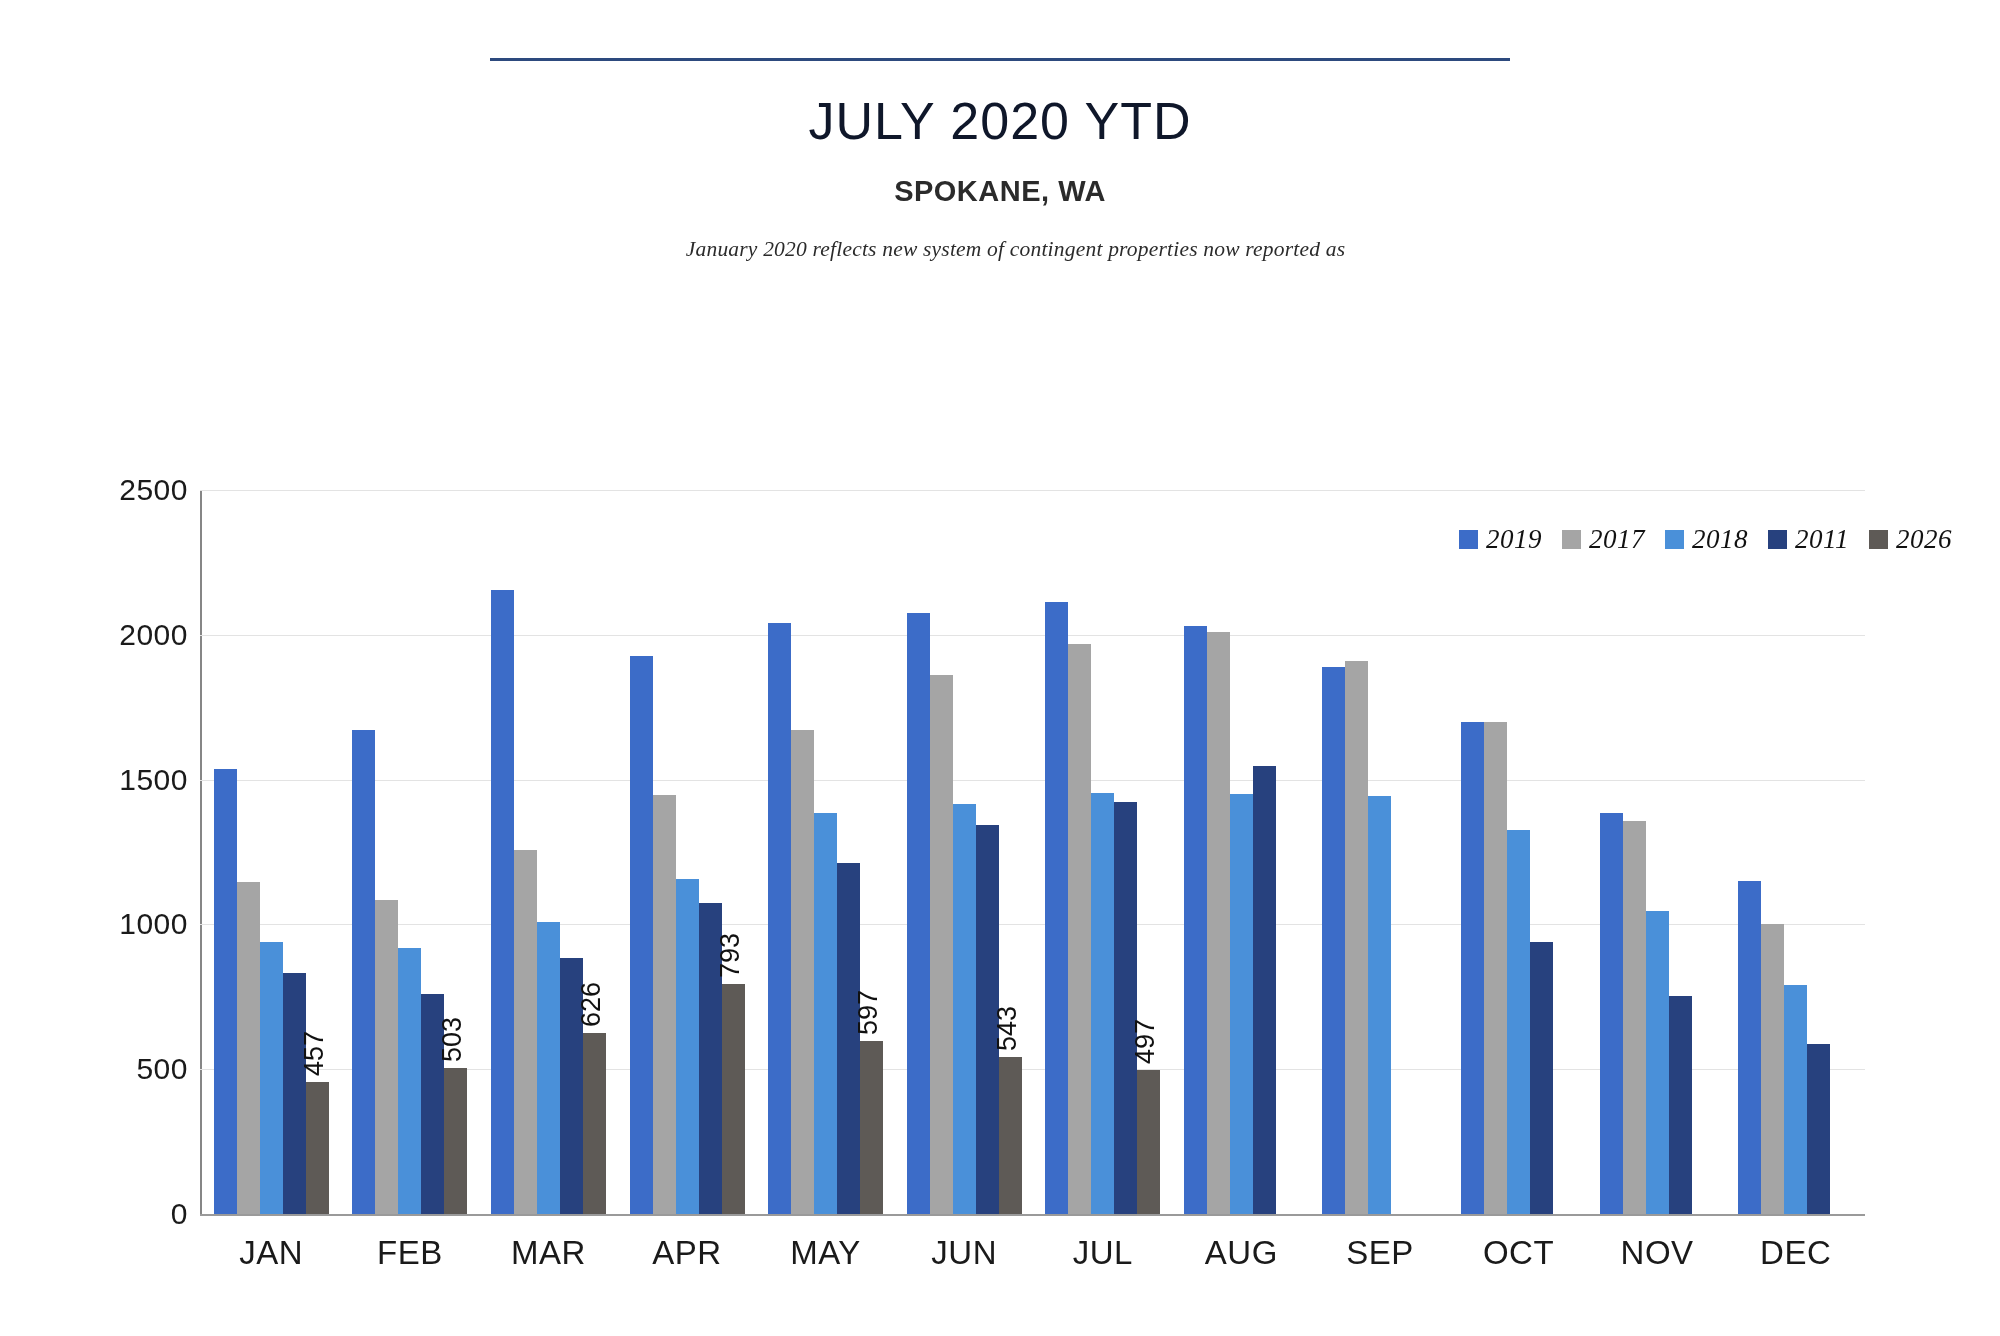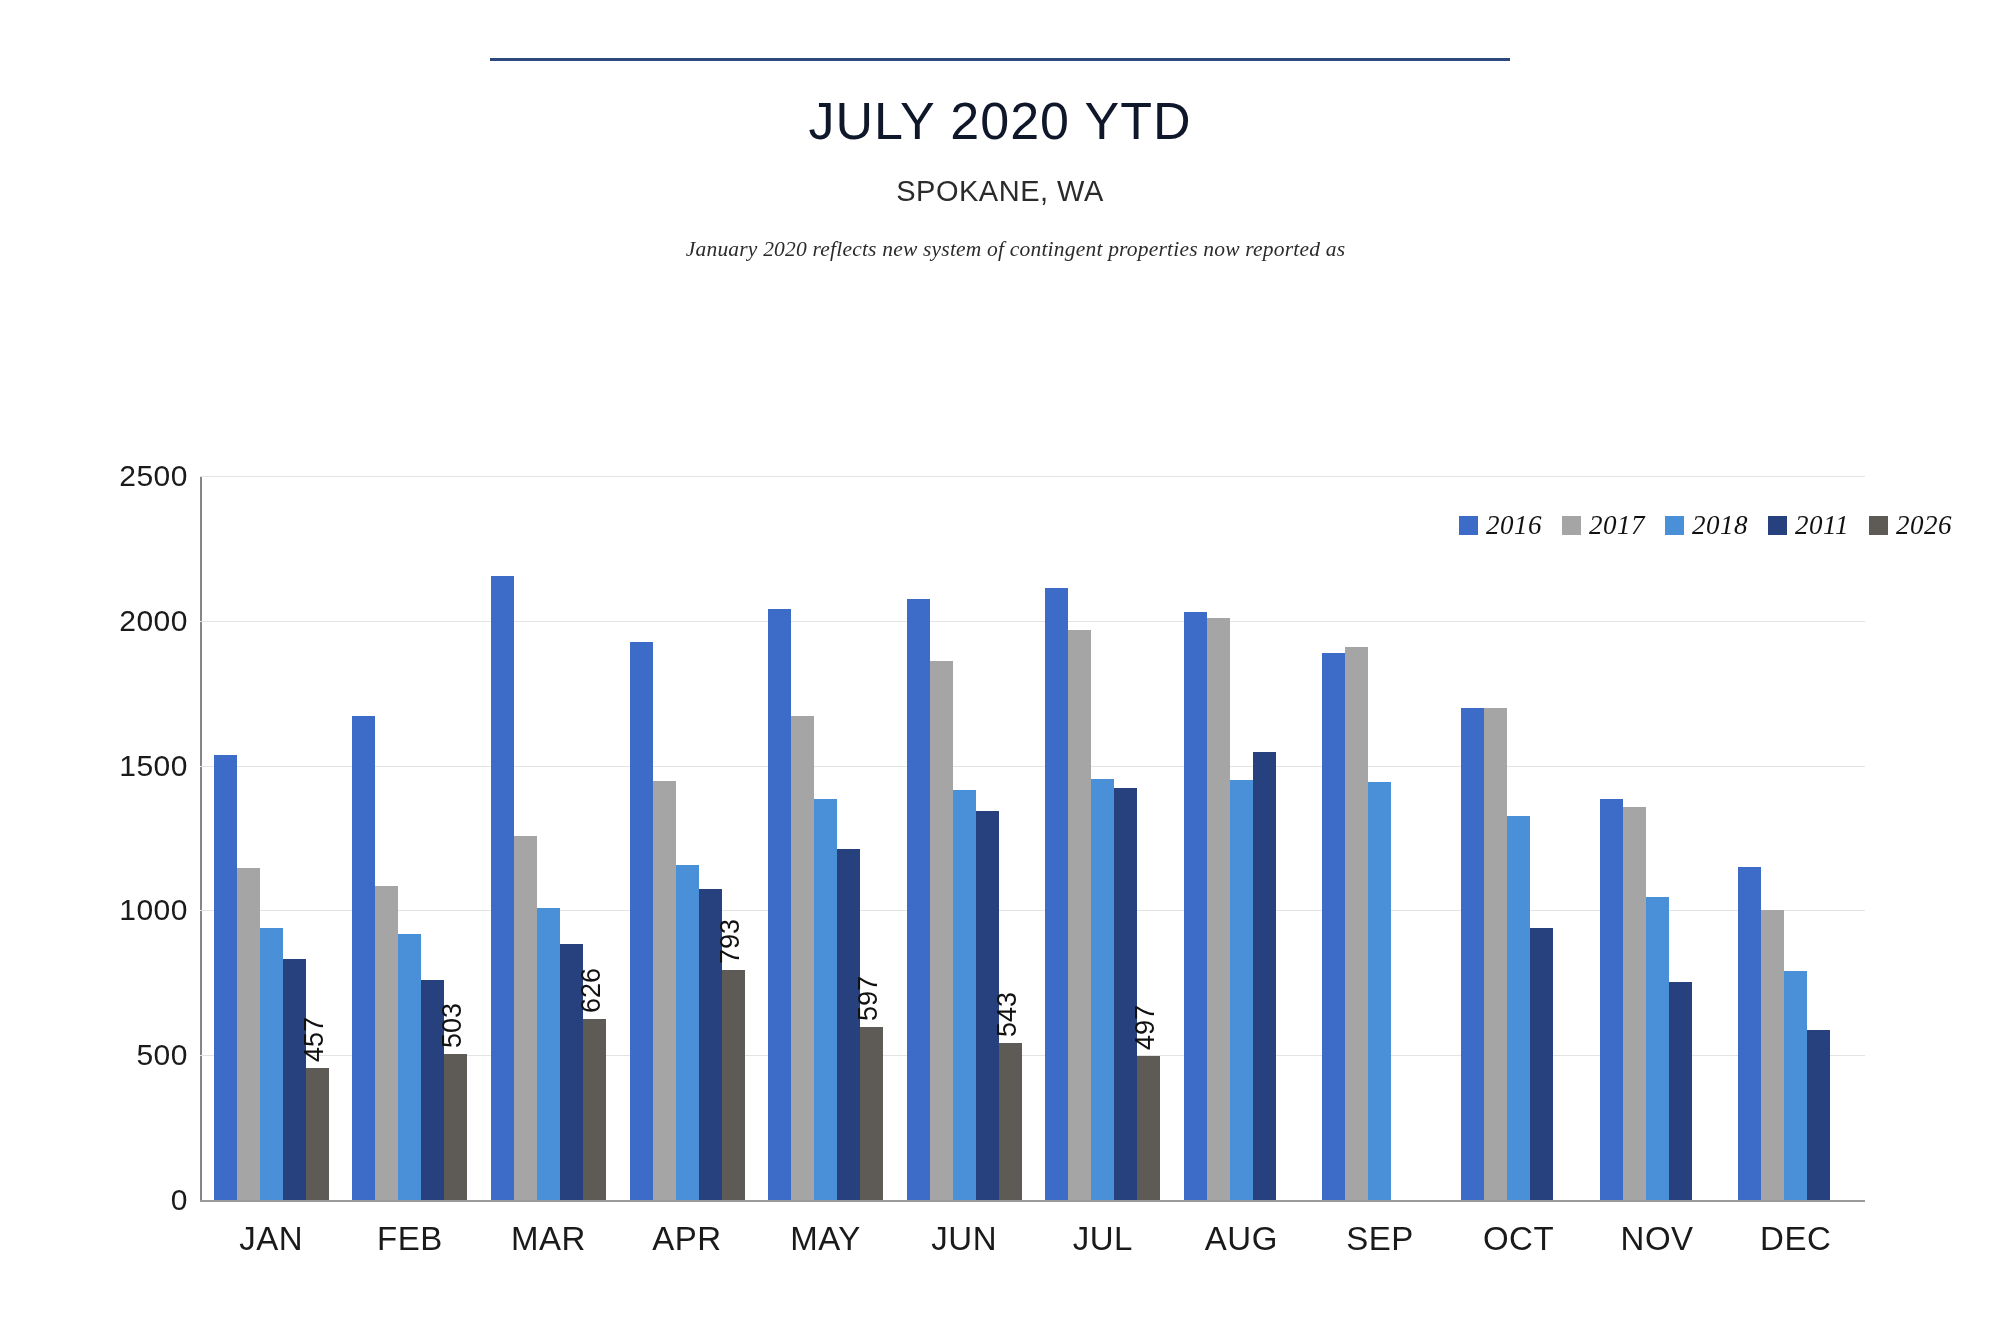--- a/index.html
+++ b/index.html
@@ -30,39 +30,39 @@
     margin-top: 34px;
     font-size: 52px;
     font-weight: 400;
     letter-spacing: 1px;
     color: #0f172a;
     line-height: 1.0;
   }
   .location {
     margin-top: 28px;
     font-size: 29px;
-    font-weight: 400;
+    font-weight: 700;
     letter-spacing: .5px;
     color: #2B2B2B;
   }
   .note {
     margin-top: 26px;
     font-family: "Liberation Serif", serif;
     font-style: italic;
     font-size: 21.5px;
     line-height: 1.42;
     color: #2B2B2B;
     letter-spacing: .2px;
     padding-left: 31px;
   }
 
   
   .chart-wrap {
     position: absolute;
-    left: 0; top: 448px;
+    left: 0; top: 462px;
     width: 2000px; height: 830px;
   }
   .plot-outer {
     position: absolute;
     left: 200px; top: 28px;
     width: 1665px; height: 724px;
   }
   .axis-left {
     position: absolute; left: 200px; top: 28px;
     width: 2px; height: 726px; background: #868686;
@@ -397,21 +397,21 @@
         <div class="xlabel">JUL</div>
         <div class="xlabel">AUG</div>
         <div class="xlabel">SEP</div>
         <div class="xlabel">OCT</div>
         <div class="xlabel">NOV</div>
         <div class="xlabel">DEC</div>
       </div>
     <div class="legend" id="legend">
         <div class="legend-item">
           <span class="legend-swatch" style="background: rgb(60, 108, 200);"></span>
-          <span class="legend-label">2016</span>
+          <span class="legend-label">2019</span>
         </div>
         <div class="legend-item">
           <span class="legend-swatch" style="background: rgb(165, 165, 165);"></span>
           <span class="legend-label">2017</span>
         </div>
         <div class="legend-item">
           <span class="legend-swatch" style="background: rgb(74, 144, 217);"></span>
           <span class="legend-label">2018</span>
         </div>
         <div class="legend-item">

